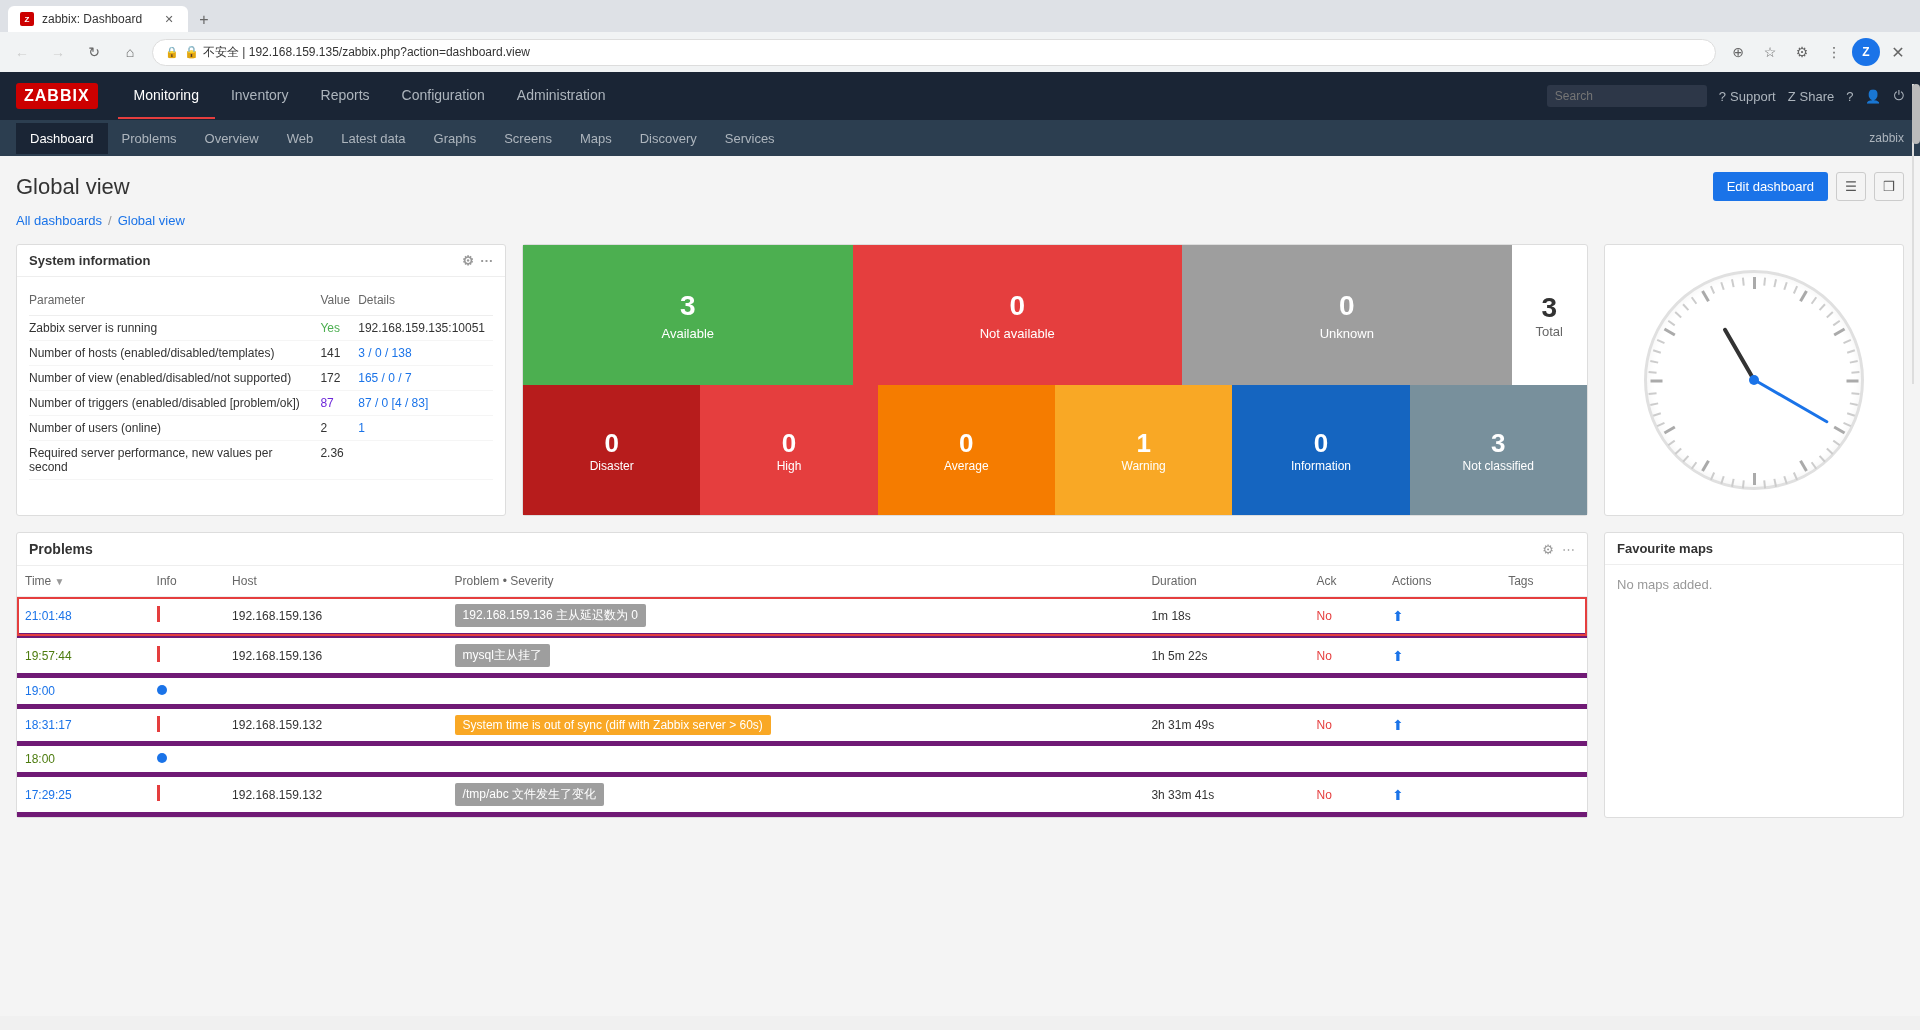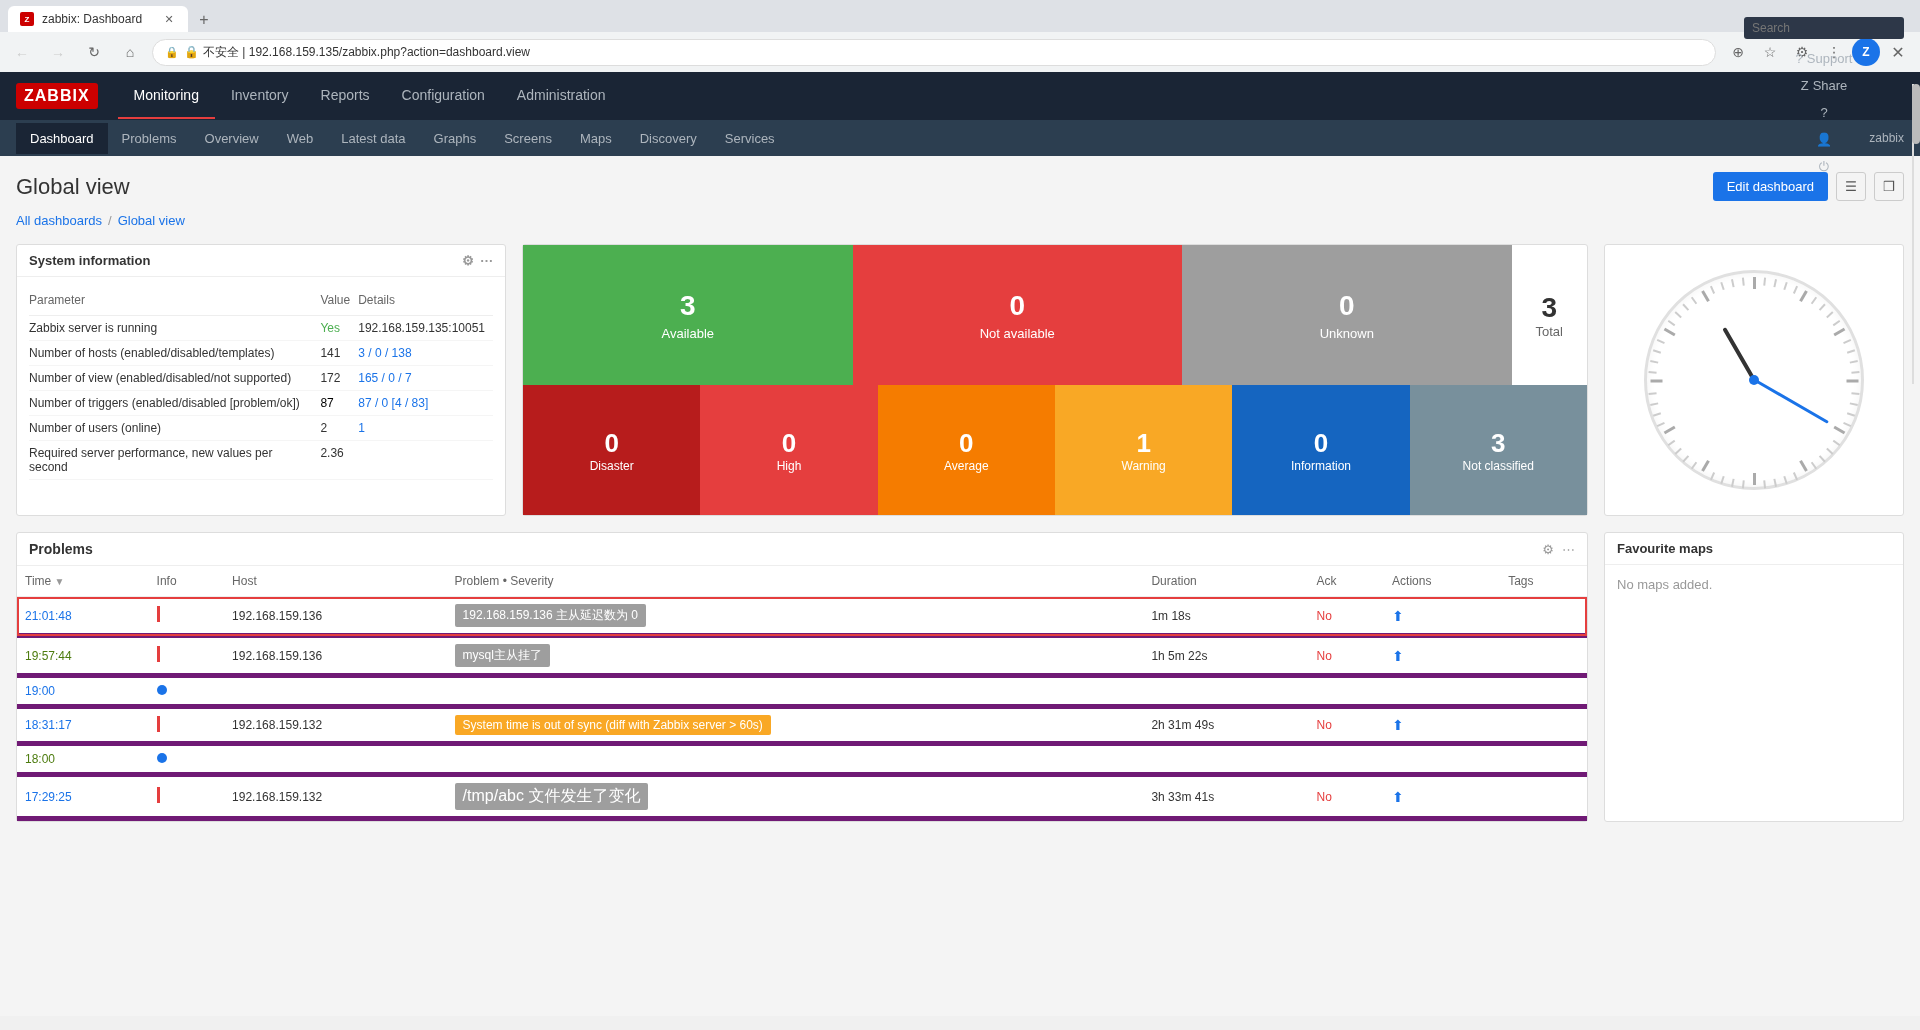--- a/index.html
+++ b/index.html
@@ -26,21 +26,21 @@
     
     .zabbix-app { background: white; min-height: 940px; }
 
     
     .top-nav { background: #1a2535; display: flex; align-items: center; padding: 0 16px; height: 48px; }
     .zabbix-logo { background: #cc0000; color: white; font-weight: bold; font-size: 16px; padding: 4px 8px; border-radius: 3px; margin-right: 20px; letter-spacing: 1px; }
     .nav-menu { display: flex; gap: 0; }
     .nav-item { color: #adb5bd; padding: 14px 16px; cursor: pointer; font-size: 14px; text-decoration: none; }
     .nav-item:hover, .nav-item.active { color: white; }
     .nav-item.active { border-bottom: 2px solid #e53e3e; color: white; }
-    .nav-right { margin-left: auto; display: flex; align-items: center; gap: 12px; color: #adb5bd; font-size: 13px; flex-direction: column; }
+    .nav-right { margin-left: auto; display: flex; align-items: center; gap: 12px; color: #adb5bd; font-size: 13px; }
     .nav-right .search-box { background: #2d3748; border: none; border-radius: 3px; padding: 4px 8px; color: white; font-size: 12px; width: 160px; }
     .nav-right .nav-btn-text { color: #adb5bd; cursor: pointer; display: flex; align-items: center; gap: 4px; font-size: 13px; }
 
     
     .sub-nav { background: #2c3e50; display: flex; align-items: center; padding: 0 16px; height: 36px; gap: 0; }
     .sub-nav-item { color: #adb5bd; padding: 8px 14px; cursor: pointer; font-size: 13px; text-decoration: none; }
     .sub-nav-item.active { color: white; background: #1a2535; }
     .sub-nav-right { margin-left: auto; color: #adb5bd; font-size: 12px; }
 
     
@@ -241,21 +241,21 @@
     <td class="value" style="color:#333">141</td>
     <td class="details" style="color:#1a73e8">3 / 0 / 138</td>
   </tr>
                 <tr>
     <td>Number of view (enabled/disabled/not supported)</td>
     <td class="value" style="color:#333">172</td>
     <td class="details" style="color:#1a73e8">165 / 0 / 7</td>
   </tr>
                 <tr>
     <td>Number of triggers (enabled/disabled [problem/ok])</td>
-    <td class="value" style="color:#000000">87</td>
+    <td class="value" style="color:#6d28d9">87</td>
     <td class="details" style="color:#1a73e8">87 / 0 [4 / 83]</td>
   </tr>
                 <tr>
     <td>Number of users (online)</td>
     <td class="value" style="color:#333">2</td>
     <td class="details" style="color:#1a73e8">1</td>
   </tr>
                 <tr>
     <td>Required server performance, new values per second</td>
     <td class="value" style="color:#333">2.36</td>
@@ -479,21 +479,21 @@
       </td>
       <td colspan="6"></td>
     </tr>
               <tr>
     <td class="time-cell" style="color:#1a73e8;">17:29:25</td>
     <td>
       <div style="width:3px;background:#e53e3e;height:16px;display:inline-block;"></div>
     </td>
     <td class="host-cell">192.168.159.132</td>
     <td>
-      <span style="background:#9e9e9e;color:white;padding:3px 8px;border-radius:2px;display:inline-block;font-size:16px;">/tmp/abc 文件发生了变化</span>
+      <span style="background:#9e9e9e;color:white;padding:3px 8px;border-radius:2px;display:inline-block;font-size:12px;">/tmp/abc 文件发生了变化</span>
     </td>
     <td class="duration-cell">3h 33m 41s</td>
     <td class="ack-cell" style="color:#e53e3e">No</td>
     <td class="actions-cell">
       <span style="color:#1a73e8;font-size:14px;">⬆</span>
     </td>
     <td></td>
   </tr>
             </tbody>
         </table>

